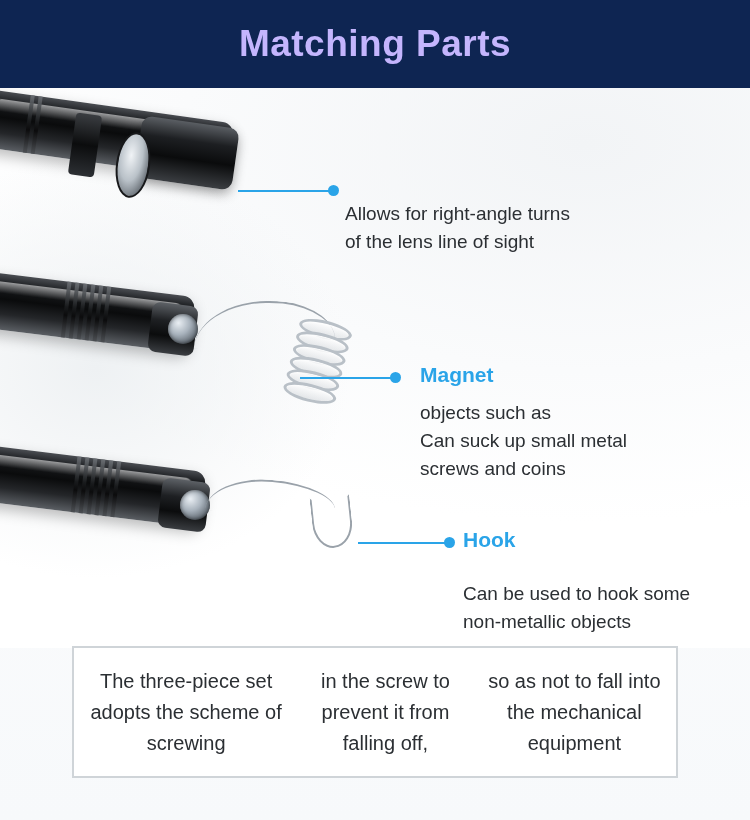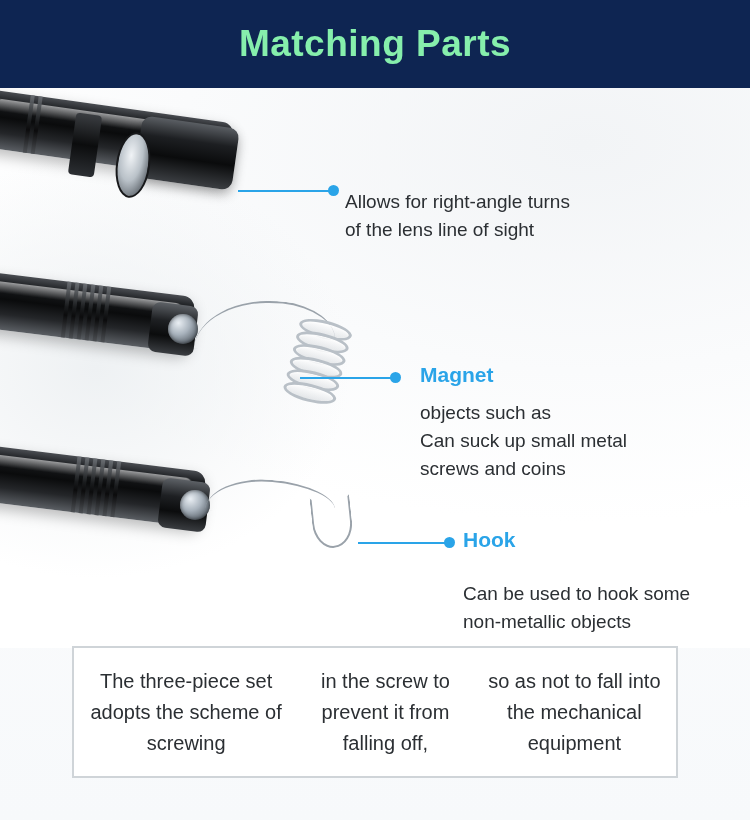--- a/index.html
+++ b/index.html
@@ -16,21 +16,21 @@
   }
 
   
   .header {
     position: absolute; left: 0; top: 0;
     width: 750px; height: 88px;
     background: #0e2552;
     display: flex; align-items: center; justify-content: center;
   }
   .header-title {
-    color: #86efac;
+    color: #c4b5fd;
     font-size: 37px;
     font-weight: bold;
     letter-spacing: 0.5px;
   }
 
   
   .photo-area {
     position: absolute; left: 0; top: 88px;
     width: 750px; height: 732px;
     background: linear-gradient(180deg,#ffffff 0%,#fbfcfd 40%,#f7f9fb 100%);
@@ -212,21 +212,21 @@
       </div>
       <div class="p3-tip"></div>
       <div class="lens p3-lens"></div>
       <div class="p3-wire"></div>
       <div class="p3-hook"></div>
     </div>
 
     <div class="leader c1-leader"></div>
     <div class="dot c1-dot"></div>
     <div class="callout c1">
-      <div class="call-desc" style="margin-top:12px">
+      <div class="call-desc" style="margin-top:24px">
         <div>Allows for right-angle turns</div>
         <div>of the lens line of sight</div>
       </div>
     </div>
 
     <div class="leader c2-leader"></div>
     <div class="dot c2-dot"></div>
     <div class="callout c2">
       <div class="call-title">Magnet</div>
       <div class="call-desc" style="margin-top:12px">

